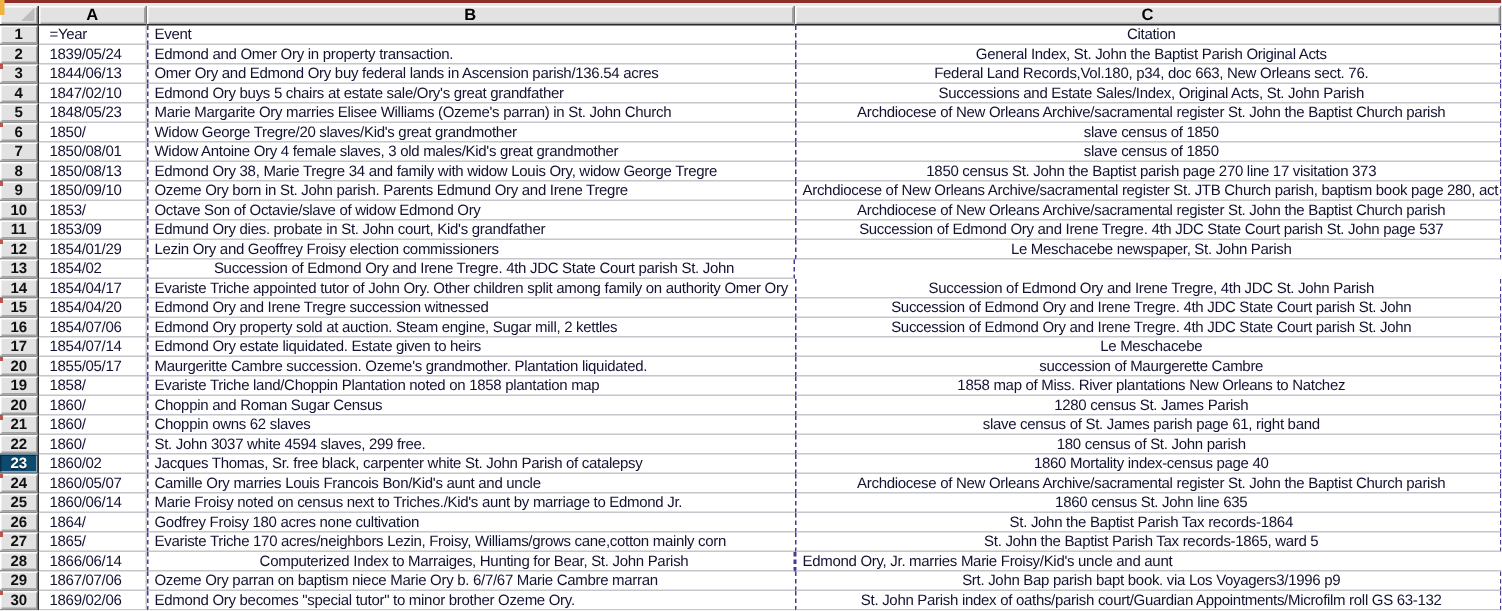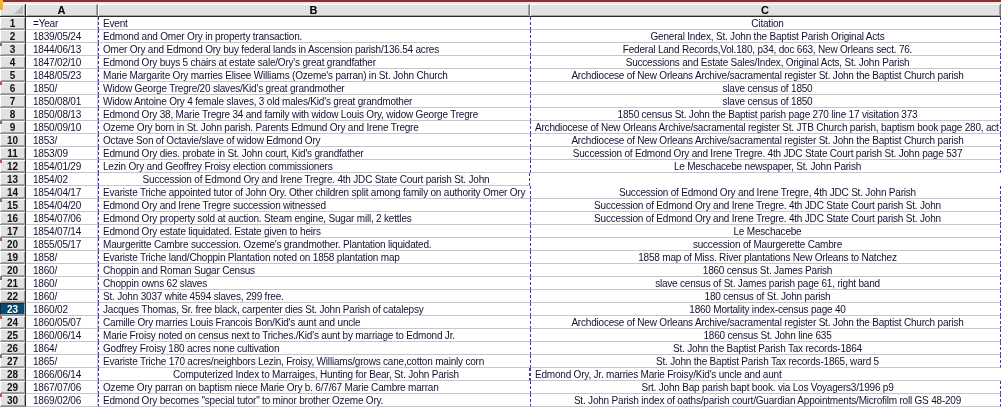--- a/index.html
+++ b/index.html
@@ -220,41 +220,41 @@
     <div class="rowhdr">19</div>
     <div class="cell a">1858/</div>
     <div class="cell b">Evariste Triche land/Choppin Plantation noted on 1858 plantation map</div>
     <div class="cell c">1858 map of Miss. River plantations New Orleans to Natchez</div>
   </div>
 
   <div class="row">
     <div class="rowhdr">20</div>
     <div class="cell a">1860/</div>
     <div class="cell b">Choppin and Roman Sugar Census</div>
-    <div class="cell c">1860 census St. James Parish</div>
+    <div class="cell c">1280 census St. James Parish</div>
   </div>
 
   <div class="row">
     <div class="rowhdr">21</div>
     <div class="cell a">1860/</div>
     <div class="cell b">Choppin owns 62 slaves</div>
     <div class="cell c">slave census of St. James parish page 61, right band</div>
   </div>
 
   <div class="row">
     <div class="rowhdr">22</div>
     <div class="cell a">1860/</div>
     <div class="cell b">St. John 3037 white 4594 slaves, 299 free.</div>
     <div class="cell c">180 census of St. John parish</div>
   </div>
 
   <div class="row">
     <div class="rowhdr selected">23</div>
     <div class="cell a">1860/02</div>
-    <div class="cell b">Jacques Thomas, Sr. free black, carpenter dies St. John Parish of catalepsy</div>
+    <div class="cell b">Jacques Thomas, Sr. free black, carpenter white St. John Parish of catalepsy</div>
     <div class="cell c">1860 Mortality index-census page 40</div>
   </div>
 
   <div class="row">
     <div class="rowhdr">24</div>
     <div class="cell a">1860/05/07</div>
     <div class="cell b">Camille Ory marries Louis Francois Bon/Kid's aunt and uncle</div>
     <div class="cell c">Archdiocese of New Orleans Archive/sacramental register St. John the Baptist Church parish</div>
   </div>
 
@@ -290,17 +290,17 @@
     <div class="rowhdr">29</div>
     <div class="cell a">1867/07/06</div>
     <div class="cell b">Ozeme Ory parran on baptism niece Marie Ory b. 6/7/67 Marie Cambre marran</div>
     <div class="cell c">Srt. John Bap parish bapt book. via Los Voyagers3/1996 p9</div>
   </div>
 
   <div class="row">
     <div class="rowhdr">30</div>
     <div class="cell a">1869/02/06</div>
     <div class="cell b">Edmond Ory becomes "special tutor" to minor brother Ozeme Ory.</div>
-    <div class="cell c">St. John Parish index of oaths/parish court/Guardian Appointments/Microfilm roll GS 48-209</div>
+    <div class="cell c">St. John Parish index of oaths/parish court/Guardian Appointments/Microfilm roll GS 63-132</div>
   </div>
 </div>
   </div>
 </div>
 
 </body></html>

